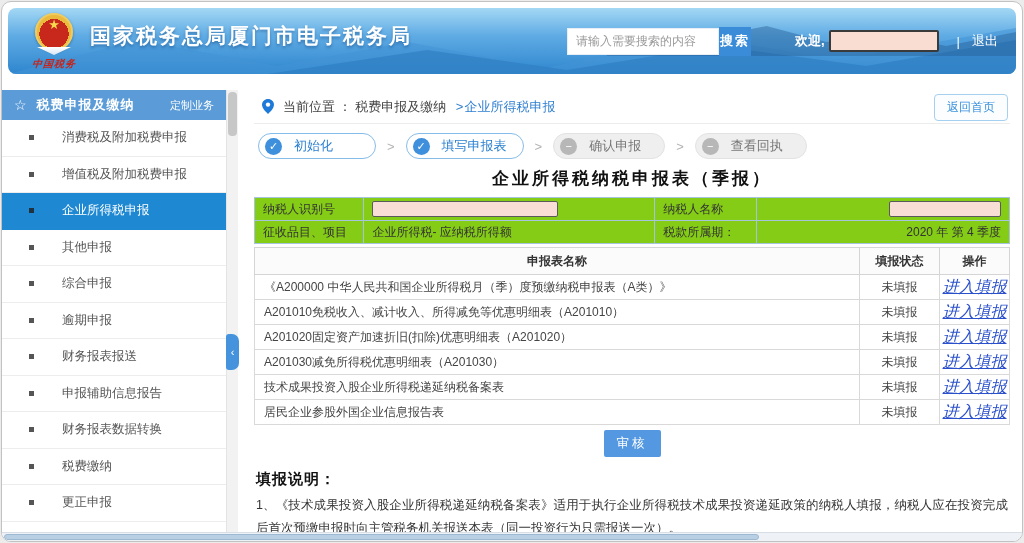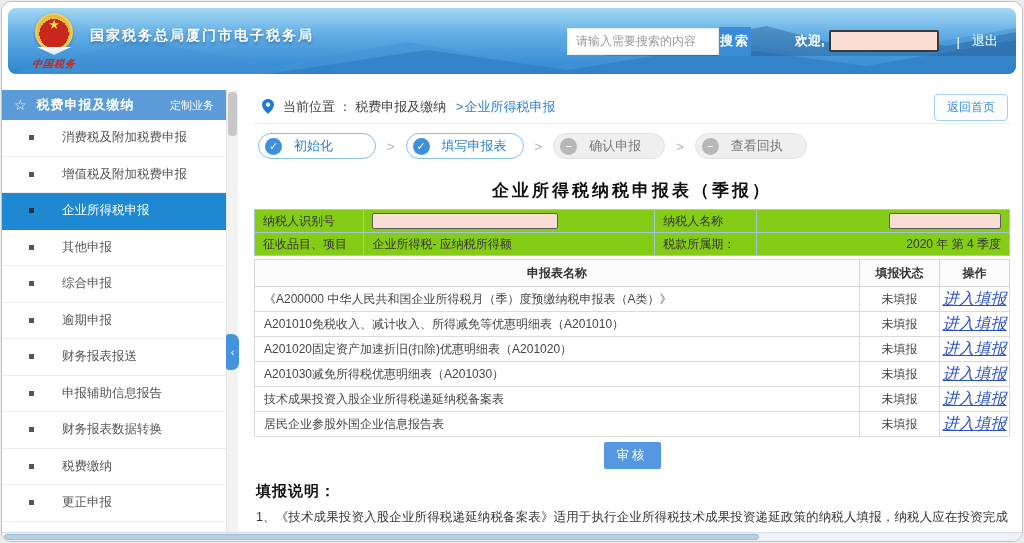--- a/index.html
+++ b/index.html
@@ -15,21 +15,21 @@
   .banner-inner { position:relative; z-index:2; display:flex; align-items:center; height:100%; padding:0 14px; }
   .logo { display:flex; flex-direction:column; align-items:center; margin:2px 14px 0 10px; }
   .emblem-circle { width:38px; height:38px; border-radius:50%; position:relative;
                    background:radial-gradient(circle at 50% 55%, #c8281c 0 58%, #e9ba3e 58% 100%);
                    border:2px solid #f0cb5e; box-shadow:0 1px 3px rgba(0,0,0,.3); }
   .emblem-star { position:absolute; top:3px; left:50%; transform:translateX(-50%); color:#f7d94d; font-size:13px; line-height:1; }
   .emblem-wings { width:34px; height:8px; margin-top:-4px; background:linear-gradient(#ffffff,#d9e6f2);
                   clip-path:polygon(0 0,100% 0,50% 100%); }
   .logo-caption { margin-top:2px; color:#c4251d; font-size:10px; font-weight:bold; font-style:italic;
                   transform:skewX(-6deg); letter-spacing:1px; white-space:nowrap; }
-  .site-title { font-size:14px; font-weight:bold; color:#fff; letter-spacing:2px; margin-bottom:10px;
+  .site-title { font-size:21px; font-weight:bold; color:#fff; letter-spacing:2px; margin-bottom:10px;
                 text-shadow:0 2px 3px rgba(25,80,140,.55); white-space:nowrap; }
   .hdr-right { margin-left:auto; display:flex; align-items:center; }
   .search-input { width:152px; height:27px; border:1px solid #e8eef5; background:#fff; font-size:12px;
                   padding:0 8px; color:#333; outline:none; }
   .search-input::placeholder { color:#9a9a9a; }
   .search-btn { height:29px; width:32px; background:#3a8cd8; color:#fff; border:none; font-size:13px;
                 font-weight:bold; cursor:pointer; letter-spacing:2px; }
   .welcome { color:#fff; font-size:13px; font-weight:bold; margin-left:44px; white-space:nowrap; }
   .name-redact { width:110px; height:22px; margin-left:4px; background:#f9dcd2; border:2px solid #3a3a3a; border-radius:2px; }
   .pipe { color:#fff; font-size:13px; margin:0 12px 0 18px; }
@@ -71,21 +71,21 @@
   .steps { display:flex; align-items:center; gap:11px; margin:9px 0 0 4px; }
   .pill { height:26px; border-radius:14px; display:flex; align-items:center; padding:0 14px 0 6px; font-size:13px; cursor:pointer; }
   .pill .ic { width:17px; height:17px; border-radius:50%; display:flex; align-items:center; justify-content:center;
               color:#fff; font-size:11px; margin-right:12px; flex:0 0 17px; }
   .pill.done { background:#fff; border:1px solid #85bce8; color:#2a7fd0; min-width:118px; }
   .pill.done .ic { background:#3e8fdc; }
   .pill.pending { background:#efefef; border:1px solid #e2e2e2; color:#777; min-width:112px; }
   .pill.pending .ic { background:#b7b7b7; }
   .step-sep { color:#b3b3b3; font-size:13px; }
 
-  .form-title { text-align:center; font-size:17px; font-weight:bold; color:#111; letter-spacing:3px; margin:20px 0 7px; }
+  .form-title { text-align:center; font-size:17px; font-weight:bold; color:#111; letter-spacing:3px; margin:8px 0 7px; }
 
   table { border-collapse:collapse; width:100%; }
   .info-tbl td { border:1px solid #a7c4de; background:#84cc16; height:23px; padding:1px 8px; font-size:12px; color:#333; }
   .info-tbl .c1 { width:14.5%; } .info-tbl .c2 { width:38.5%; } .info-tbl .c3 { width:13.5%; } .info-tbl .c4 { width:33.5%;text-align:right; }
   .redact { display:inline-block; vertical-align:middle; background:#f9ded6; border:1px solid #5a5a5a; border-radius:2px; }
   .redact.rid { width:186px; height:16px; } .redact.rname { width:112px; height:16px; }
 
   .forms-tbl { margin-top:3px; }
   .forms-tbl th { border:1px solid #d5d5d5; height:27px; font-size:12px; font-weight:bold; color:#333; background:#fbfbfb; }
   .forms-tbl td { border:1px solid #d9d9d9; height:25px; font-size:12px; color:#444; padding:0 9px; background:#fff; }

